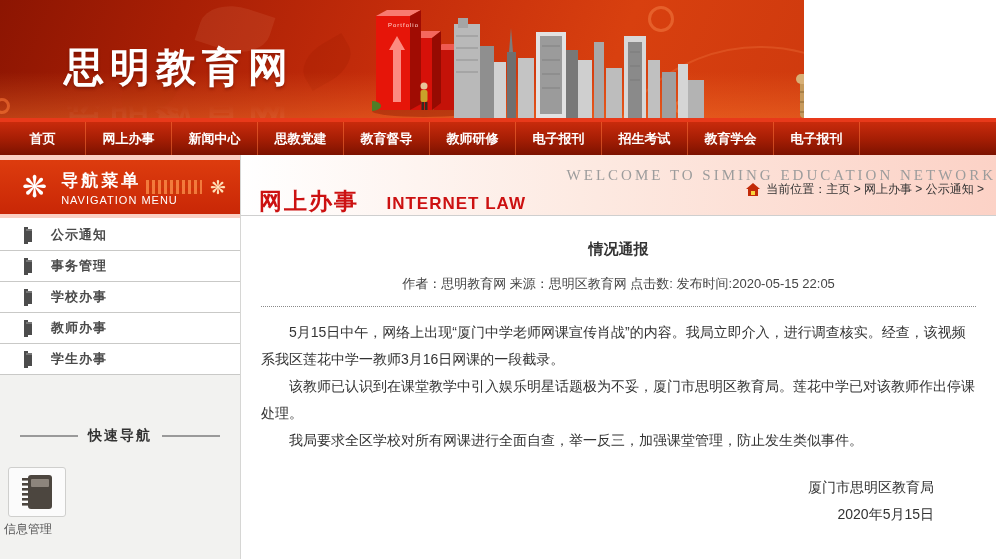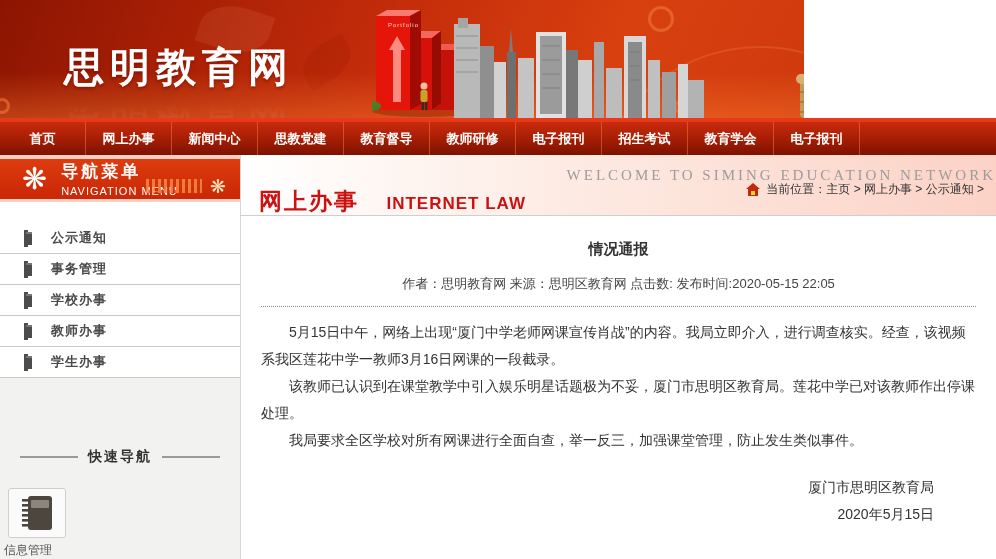--- a/index.html
+++ b/index.html
@@ -52,28 +52,28 @@
     display:flex; align-items:center; }
   .menu-header .star-big { font-size:30px; color:#fff; margin:0 14px 0 22px; line-height:1; }
   .menu-header .hdr-text { color:#fff; }
   .menu-header .hdr-cn { font-size:17px; font-weight:bold; letter-spacing:3px; }
   .menu-header .hdr-en { font-size:11px; letter-spacing:1px; margin-top:2px; }
   .menu-header .dots { position:absolute; left:146px; top:20px; width:56px; height:14px; opacity:.8;
     background:
       repeating-linear-gradient(90deg,rgba(255,150,80,.9) 0 3px,transparent 3px 6px),
       repeating-linear-gradient(0deg,rgba(200,60,10,.9) 0 3px,transparent 3px 6px); }
   .menu-header .star-small { position:absolute; right:14px; top:18px; font-size:19px; color:#ffe2b8; line-height:1; }
-  .menu-list { background:#fff; padding-top:21px; }
+  .menu-list { background:#fff; padding-top:2px; }
   .menu-item { display:flex; align-items:center; height:31px; border-bottom:1px solid #c9c9c7;
     padding-left:26px; cursor:pointer; background:#fff; }
   .menu-item .mi-icon { width:6px; height:13px; margin-right:19px; background:#4c4c4c;
     box-shadow:-3px -3px 0 -1px #4c4c4c, -3px 3px 0 -1px #4c4c4c;
     border-top:2px solid #777; }
   .menu-item .mi-label { font-size:13px; font-weight:bold; color:#4a4a4a; letter-spacing:1px; }
-  .quick-nav { flex:1; padding-top:70px; }
+  .quick-nav { flex:1; padding-top:52px; }
   .qn-header { display:flex; align-items:center; justify-content:center; margin-bottom:22px; }
   .qn-line { width:58px; height:0; border-top:2px solid #9a9a9a; margin:0 10px; }
   .qn-title { font-size:14px; font-weight:bold; color:#333; letter-spacing:2px; }
   .qn-tile { width:58px; height:50px; margin-left:8px; background:#fbfbfb; border:1px solid #cfcfcd;
     border-radius:3px; display:flex; align-items:center; justify-content:center; cursor:pointer; }
   .qn-label { font-size:12px; color:#555; margin:4px 0 0 4px; }
 
   
   .main { flex:1; position:relative; background:#fff; }
   .welcome-band { position:relative; height:61px; border-bottom:1px solid #cfcfcf;

